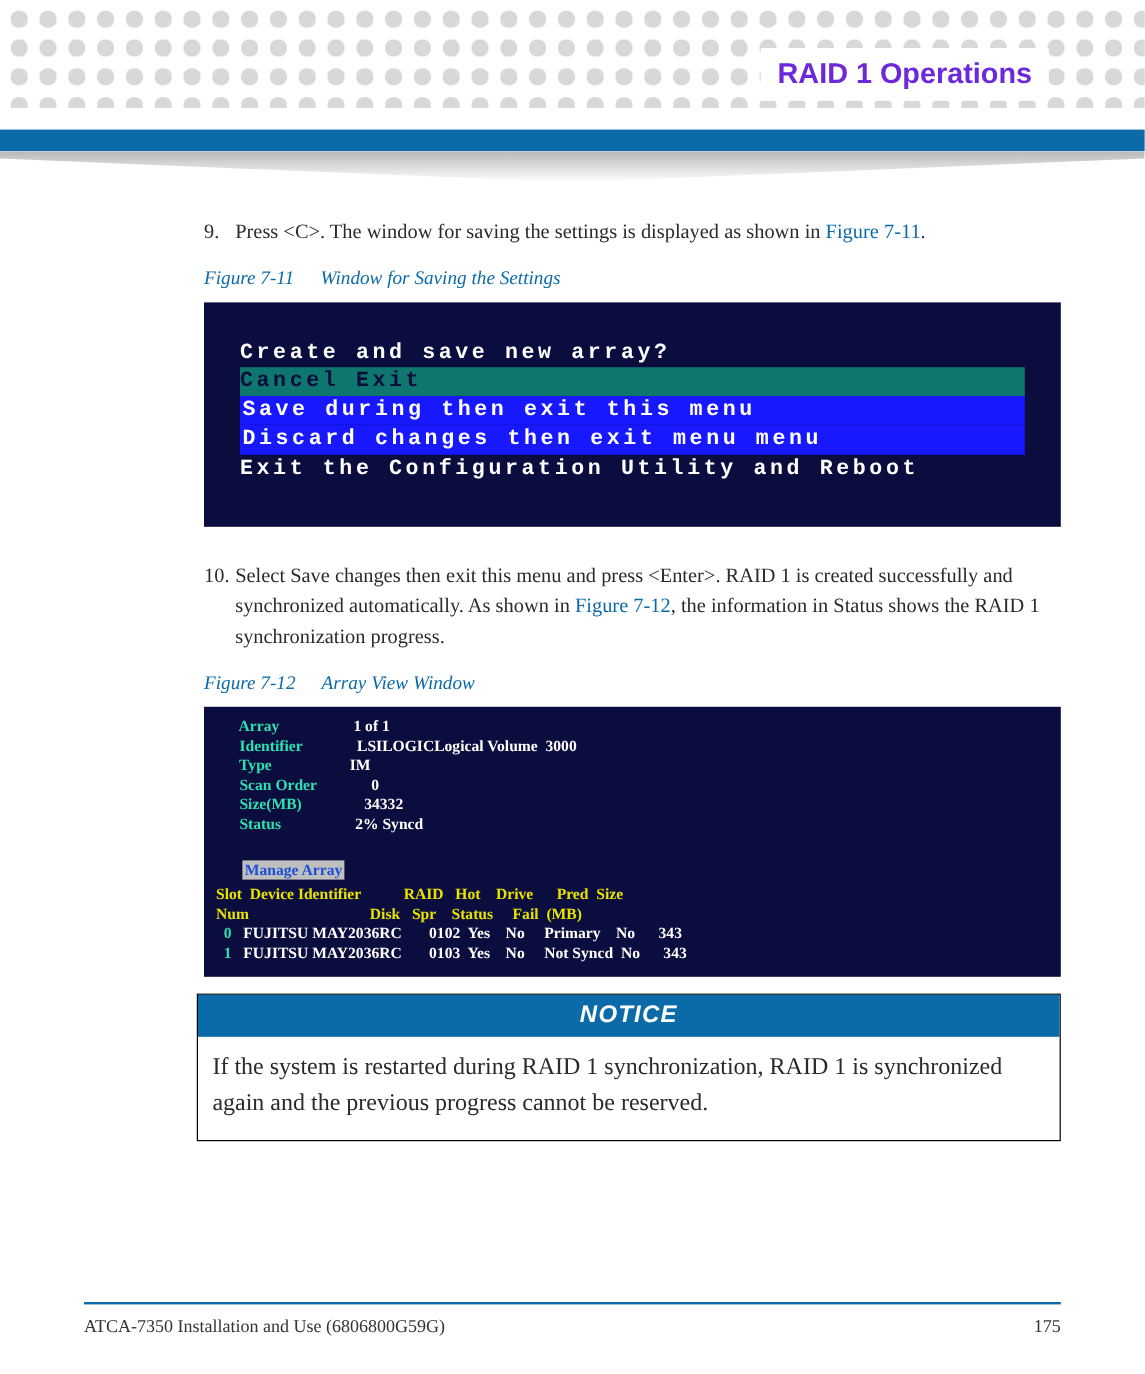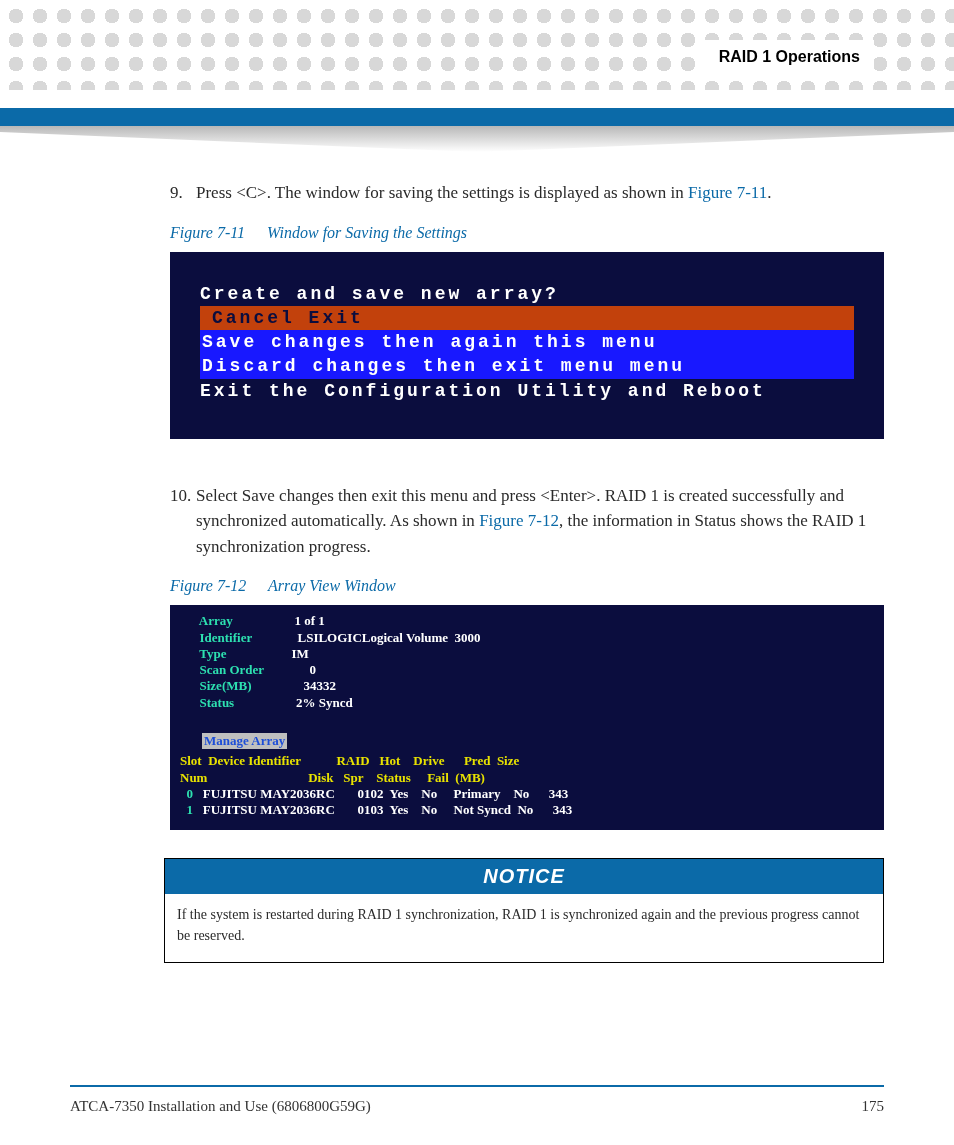--- a/index.html
+++ b/index.html
@@ -19,22 +19,22 @@
     background-image: radial-gradient(circle, #d8d8d8 42%, transparent 42%);
     background-size: 24px 24px;
     background-position: 4px 4px;
   }
   .header-title {
     position: absolute;
     top: 40px;
     right: 80px;
     font-family: Arial, Helvetica, sans-serif;
     font-weight: bold;
-    font-size: 16px;
-    color: #000000;
+    font-size: 24px;
+    color: #6d28d9;
     background: #fff;
     padding: 8px 14px;
   }
   .blue-bar {
     position: absolute;
     top: 108px; left: 0; right: 0;
     height: 18px;
     background: #0b6aa8;
   }
   .wedge {
@@ -72,24 +72,24 @@
     background: #0b0d3e;
     padding: 30px 30px 36px 30px;
     font-family: 'Courier New', monospace;
     font-weight: bold;
     font-size: 18px;
     letter-spacing: 3px;
     color: #fff;
     line-height: 1.35;
   }
   .t1-cancel {
-    background: #c2410c;
+    background: #0f766e;
     color: #0b0d3e;
     display: block;
-    padding: 0 12px;
+    padding: 0 0;
   }
   .t1-blue {
     background: #1818ff;
     color: #fff;
     display: block;
     padding: 0 2px;
   }
   
   .term2 {
     background: #0b0d3e;
@@ -107,38 +107,38 @@
     background: #bfbfbf;
     color: #1d4ed8;
     display: inline-block;
     padding: 0 2px;
     margin: 6px 0 4px 22px;
   }
   .t2-head { color: #e8e200; }
   .t2-device { color: #fff; }
   
   .notice {
-    margin-top: 28px;
+    margin-top: 14px;
     border: 1px solid #000;
     margin-left: -6px;
   }
   .notice-head {
     background: #0b6aa8;
     color: #fff;
     text-align: center;
     font-family: Arial, Helvetica, sans-serif;
     font-weight: bold;
     font-style: italic;
     font-size: 20px;
     letter-spacing: 1px;
     padding: 6px 0;
   }
   .notice-body {
     padding: 10px 12px 16px 12px;
-    font-size: 14px;
+    font-size: 20px;
     line-height: 1.5;
   }
   
   .footer-rule {
     position: absolute;
     left: 70px; right: 70px;
     bottom: 58px;
     height: 2px;
     background: #0b6aa8;
   }
@@ -171,26 +171,26 @@
   </div>
 
   <div class="fig-caption">
     <span class="label">Figure 7-11</span>
     <span>Window for Saving the Settings</span>
   </div>
 
   <div class="term1">
     <div>Create and save new array?</div>
     <span class="t1-cancel">Cancel Exit</span>
-    <span class="t1-blue">Save changes then again this menu</span>
+    <span class="t1-blue">Save during then exit this menu</span>
     <span class="t1-blue">Discard changes then exit menu menu</span>
     <div>Exit the Configuration Utility and Reboot</div>
   </div>
 
-  <div class="step" style="margin-top:44px">
+  <div class="step" style="margin-top:28px">
     <div class="step-num">10.</div>
     <div class="step-body">
       <span>Select Save changes then exit this menu and press &lt;Enter&gt;. RAID 1 is created successfully and synchronized automatically. As shown in </span><span class="figlink">Figure 7-12</span><span>, the information in Status shows the RAID 1 synchronization progress.</span>
     </div>
   </div>
 
   <div class="fig-caption">
     <span class="label">Figure 7-12</span>
     <span>Array View Window</span>
   </div>

